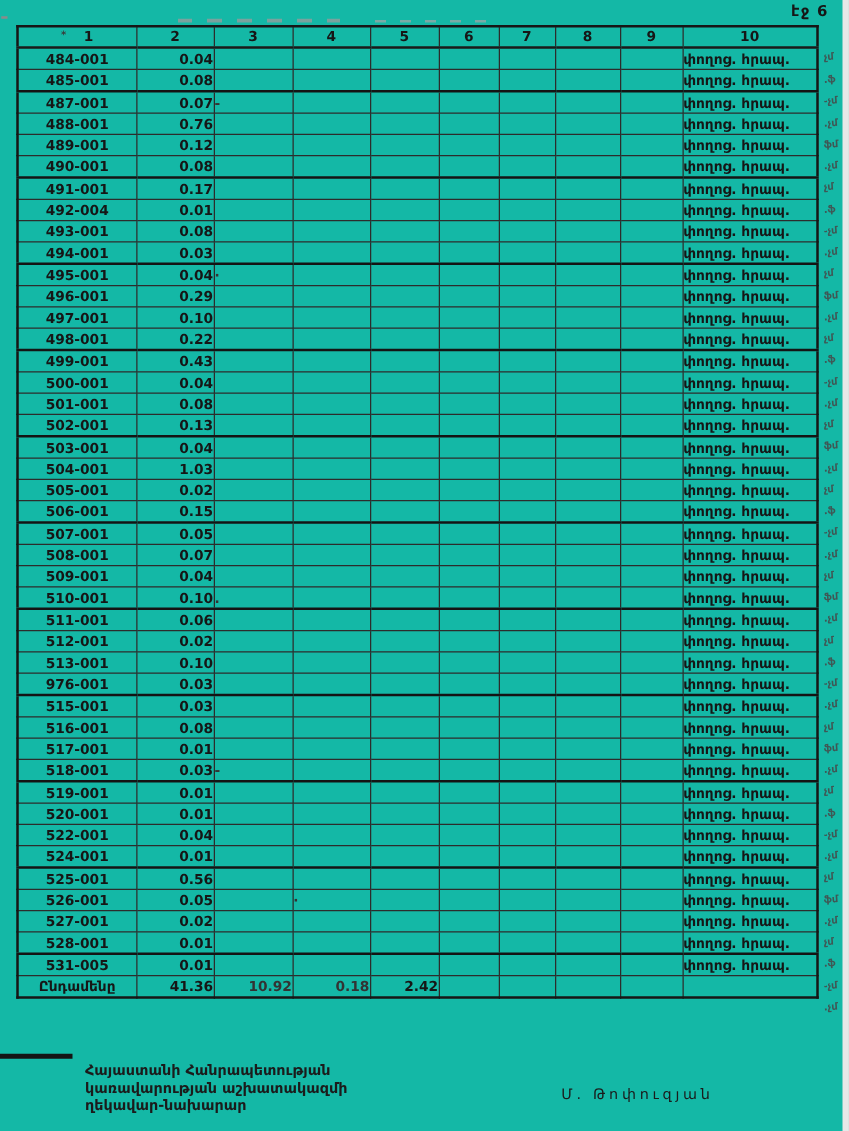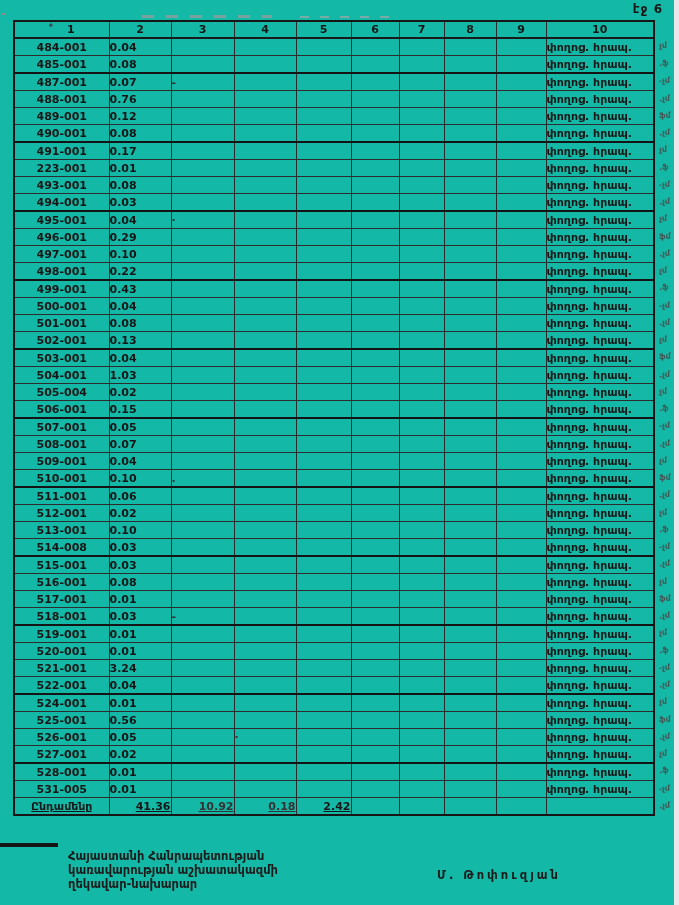--- a/index.html
+++ b/index.html
@@ -20,52 +20,51 @@
   }
   table.grid th {
     height:15px; font-size:11px; text-align:center;
     border-bottom:2px solid #1a1a1a;
   }
   table.grid td { height:16px; font-size:11px; }
   .hmark { font-size:8px; vertical-align:top; margin-right:14px; color:#3a3a3a; }
 
   td.c1, th.c1 { text-align:center; padding-left:7px; }
   th.c1 { text-align:center; padding-left:0; }
-  td.c2 { text-align:left; }
+  td.c2 { text-align:right; }
   td.c3 { text-align:left; padding-left:5px; font-size:10px; color:#333; }
   td.c4 { text-align:left; padding-left:5px; font-size:10px; color:#333; }
   td.c10 { text-align:left; padding-left:4px; font-size:10px; }
 
   
   td.c7, th.c7, td.c8, th.c8, td.c9, th.c9 { border-left-color:#868686; }
 
   
   tbody tr:nth-child(4n+2) td { border-bottom-width:2px; border-bottom-color:#141414; }
   tbody tr:nth-child(7n+3) td { border-top-color:#101010; }
 
   tfoot td {
     height:22px; border-top:3px solid #101010; border-bottom:2px solid #454545;
     font-size:11px;
-    text-decoration:underline;
   }
   tfoot td.c1 { text-align:center; padding-left:0; }
   tfoot td.c2, tfoot td.c3, tfoot td.c4, tfoot td.c5 { text-align:right; font-size:11px; }
 
   .margin-mark {
     position:absolute; left:659px; font-size:8px; font-weight:bold;
     color:#474747; opacity:.85; transform:rotate(-4deg); line-height:8px;
   }
 
   .footer-org {
     position:absolute; left:68px; top:849px;
     font-size:11.5px; font-weight:bold; line-height:14px; color:#1b1b1b;
   }
   .signature {
-    position:absolute; left:437px; top:868px;
-    font-size:11.5px; font-weight:bold; letter-spacing:3px; color:#1b1b1b;
+    position:absolute; left:449px; top:868px;
+    font-size:11.5px; font-weight:normal; letter-spacing:3px; color:#1b1b1b;
   }
 
   
   .artifact { position:absolute; pointer-events:none; }
   .artifact-top-1 { left:142px; top:15px; width:130px; height:3px;
     background:repeating-linear-gradient(90deg,#9b9b9b 0 12px, transparent 12px 24px); opacity:.75; }
   .artifact-top-2 { left:300px; top:16px; width:90px; height:2px;
     background:repeating-linear-gradient(90deg,#a5a5a5 0 9px, transparent 9px 20px); opacity:.7; }
   .artifact-bottom { left:0px; top:843px; width:58px; height:4px; background:#141414; }
   .artifact-left-dot { left:1px; top:13px; width:5px; height:2px; background:#8a8a8a; }
@@ -187,21 +186,21 @@
           <td class="c3"></td>
           <td class="c4"></td>
           <td class="c5"></td>
           <td class="c6"></td>
           <td class="c7"></td>
           <td class="c8"></td>
           <td class="c9"></td>
           <td class="c10">փողոց. հրապ.</td>
         </tr>
         <tr>
-          <td class="c1">223-001</td>
+          <td class="c1">492-004</td>
           <td class="c2">0.01</td>
           <td class="c3"></td>
           <td class="c4"></td>
           <td class="c5"></td>
           <td class="c6"></td>
           <td class="c7"></td>
           <td class="c8"></td>
           <td class="c9"></td>
           <td class="c10">փողոց. հրապ.</td>
         </tr>
@@ -343,21 +342,21 @@
           <td class="c3"></td>
           <td class="c4"></td>
           <td class="c5"></td>
           <td class="c6"></td>
           <td class="c7"></td>
           <td class="c8"></td>
           <td class="c9"></td>
           <td class="c10">փողոց. հրապ.</td>
         </tr>
         <tr>
-          <td class="c1">505-004</td>
+          <td class="c1">505-001</td>
           <td class="c2">0.02</td>
           <td class="c3"></td>
           <td class="c4"></td>
           <td class="c5"></td>
           <td class="c6"></td>
           <td class="c7"></td>
           <td class="c8"></td>
           <td class="c9"></td>
           <td class="c10">փողոց. հրապ.</td>
         </tr>
@@ -451,21 +450,21 @@
           <td class="c3"></td>
           <td class="c4"></td>
           <td class="c5"></td>
           <td class="c6"></td>
           <td class="c7"></td>
           <td class="c8"></td>
           <td class="c9"></td>
           <td class="c10">փողոց. հրապ.</td>
         </tr>
         <tr>
-          <td class="c1">514-008</td>
+          <td class="c1">976-001</td>
           <td class="c2">0.03</td>
           <td class="c3"></td>
           <td class="c4"></td>
           <td class="c5"></td>
           <td class="c6"></td>
           <td class="c7"></td>
           <td class="c8"></td>
           <td class="c9"></td>
           <td class="c10">փողոց. հրապ.</td>
         </tr>
@@ -525,32 +524,20 @@
           <td class="c5"></td>
           <td class="c6"></td>
           <td class="c7"></td>
           <td class="c8"></td>
           <td class="c9"></td>
           <td class="c10">փողոց. հրապ.</td>
         </tr>
         <tr>
           <td class="c1">520-001</td>
           <td class="c2">0.01</td>
-          <td class="c3"></td>
-          <td class="c4"></td>
-          <td class="c5"></td>
-          <td class="c6"></td>
-          <td class="c7"></td>
-          <td class="c8"></td>
-          <td class="c9"></td>
-          <td class="c10">փողոց. հրապ.</td>
-        </tr>
-        <tr>
-          <td class="c1">521-001</td>
-          <td class="c2">3.24</td>
           <td class="c3"></td>
           <td class="c4"></td>
           <td class="c5"></td>
           <td class="c6"></td>
           <td class="c7"></td>
           <td class="c8"></td>
           <td class="c9"></td>
           <td class="c10">փողոց. հրապ.</td>
         </tr>
         <tr>

